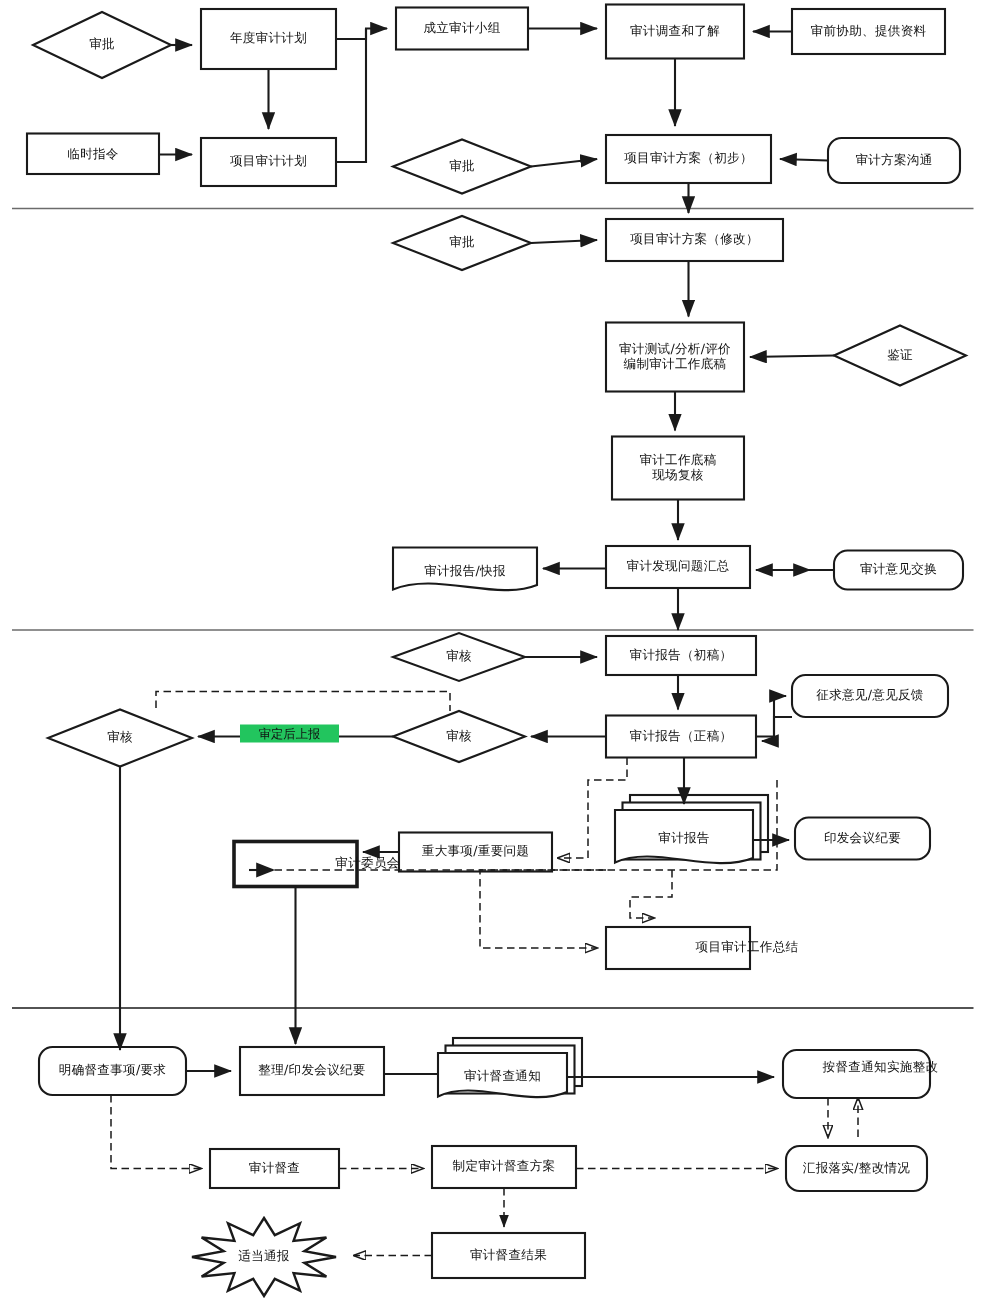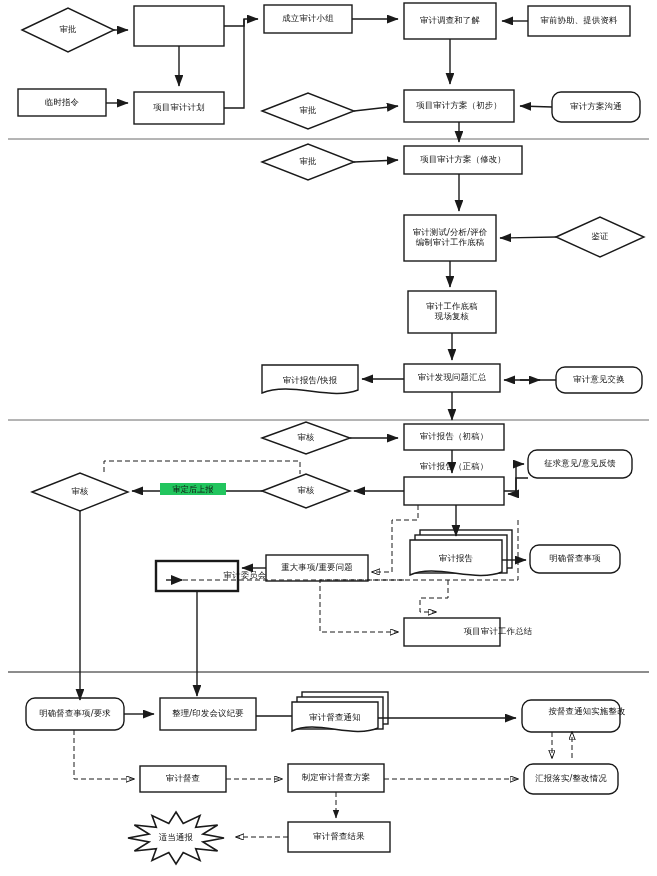--- a/index.html
+++ b/index.html
@@ -211,44 +211,45 @@
       <path d="M74,730 L74,779 L134,779" stroke-dasharray="5,3" stroke-width="1" marker-end="url(#ahd)"></path>
       <path d="M226,779 L282,779" stroke-dasharray="5,3" stroke-width="1" marker-end="url(#ahd)"></path>
       <path d="M384,779 L518,779" stroke-dasharray="5,3" stroke-width="1" marker-end="url(#ahd)"></path>
       <path d="M552,732 L552,758" stroke-dasharray="5,3" stroke-width="1" marker-end="url(#ahd)"></path>
       <path d="M572,758 L572,732" stroke-dasharray="5,3" stroke-width="1" marker-end="url(#ahd)"></path>
       <path d="M336,792 L336,818" stroke-dasharray="5,3" stroke-width="1" marker-end="url(#ah)"></path>
       <path d="M288,837 L236,837" stroke-dasharray="5,3" stroke-width="1" marker-end="url(#ahd)"></path>
     </g>
   </svg>
 <div class="nodeLabel" style="left: 22px; top: 8px; width: 92px; height: 44px;">审批</div>
+    <div class="nodeLabel" style="left: 134px; top: 6px; width: 90px; height: 40px;">年度审计计划</div>
     <div class="nodeLabel" style="left: 264px; top: 5px; width: 88px; height: 28px;">成立审计小组</div>
     <div class="nodeLabel" style="left: 404px; top: 3px; width: 92px; height: 36px;">审计调查和了解</div>
     <div class="nodeLabel" style="left: 528px; top: 6px; width: 102px; height: 30px;">审前协助、提供资料</div>
     <div class="nodeLabel" style="left: 18px; top: 89px; width: 88px; height: 27px; border-radius: 12px;">临时指令</div>
     <div class="nodeLabel" style="left: 134px; top: 92px; width: 90px; height: 32px;">项目审计计划</div>
     <div class="nodeLabel" style="left: 262px; top: 93px; width: 92px; height: 36px;">审批</div>
     <div class="nodeLabel" style="left: 552px; top: 92px; width: 88px; height: 30px;">审计方案沟通</div>
     <div class="nodeLabel" style="left: 404px; top: 90px; width: 110px; height: 32px;">项目审计方案（初步）</div>
     <div class="nodeLabel" style="left: 262px; top: 144px; width: 92px; height: 36px;">审批</div>
     <div class="nodeLabel" style="left: 404px; top: 146px; width: 118px; height: 28px;">项目审计方案（修改）</div>
     <div class="nodeLabel" style="left: 404px; top: 215px; width: 92px; height: 46px;">审计测试/分析/评价<br>编制审计工作底稿</div>
     <div class="nodeLabel" style="left: 556px; top: 217px; width: 88px; height: 40px;">鉴证</div>
     <div class="nodeLabel" style="left: 408px; top: 291px; width: 88px; height: 42px;">审计工作底稿<br>现场复核</div>
     <div class="nodeLabel" style="left: 404px; top: 364px; width: 96px; height: 28px;">审计发现问题汇总</div>
     <div class="nodeLabel" style="left: 262px; top: 365px; width: 96px; height: 32px;">审计报告/快报</div>
     <div class="nodeLabel" style="left: 556px; top: 367px; width: 86px; height: 26px;">审计意见交换</div>
     <div class="nodeLabel" style="left: 262px; top: 422px; width: 88px; height: 32px;">审核</div>
     <div class="nodeLabel" style="left: 404px; top: 424px; width: 100px; height: 26px;">审计报告（初稿）</div>
     <div class="nodeLabel" style="left: 262px; top: 474px; width: 88px; height: 34px;">审核</div>
-    <div class="nodeLabel" style="left: 404px; top: 453px; width: 100px; height: 28px;">审计报告（正稿）</div>
+    <div class="nodeLabel" style="left: 404px; top: 477px; width: 100px; height: 28px;">审计报告（正稿）</div>
     <div class="nodeLabel" style="left: 528px; top: 450px; width: 104px; height: 28px;">征求意见/意见反馈</div>
     <div class="nodeLabel" style="left: 32px; top: 473px; width: 96px; height: 38px;">审核</div>
     <div class="nodeLabel" style="left: 410px; top: 540px; width: 92px; height: 38px;">审计报告</div>
-    <div class="nodeLabel" style="left: 530px; top: 545px; width: 90px; height: 28px;">明确督查事项</div>
+    <div class="nodeLabel" style="left: 530px; top: 545px; width: 90px; height: 28px;">印发会议纪要</div>
     <div class="nodeLabel" style="left: 266px; top: 555px; width: 102px; height: 26px;">重大事项/重要问题</div>
     <div class="nodeLabel" style="left: 156px; top: 561px; width: 82px; height: 30px; padding-left: 48px;">审计委员会</div>
     <div class="nodeLabel" style="left: 404px; top: 618px; width: 96px; height: 28px; margin-left: 46px;">项目审计工作总结</div>
     <div class="nodeLabel" style="left: 160px; top: 698px; width: 96px; height: 32px;">整理/印发会议纪要</div>
     <div class="nodeLabel" style="left: 26px; top: 698px; width: 98px; height: 32px;">明确督查事项/要求</div>
     <div class="nodeLabel" style="left: 292px; top: 702px; width: 86px; height: 32px;">审计督查通知</div>
     <div class="nodeLabel" style="left: 522px; top: 700px; width: 98px; height: 24px; margin-left: 16px;">按督查通知实施整改</div>
     <div class="nodeLabel" style="left: 140px; top: 766px; width: 86px; height: 26px;">审计督查</div>
     <div class="nodeLabel" style="left: 288px; top: 764px; width: 96px; height: 28px;">制定审计督查方案</div>
     <div class="nodeLabel" style="left: 524px; top: 764px; width: 94px; height: 30px;">汇报落实/整改情况</div>

